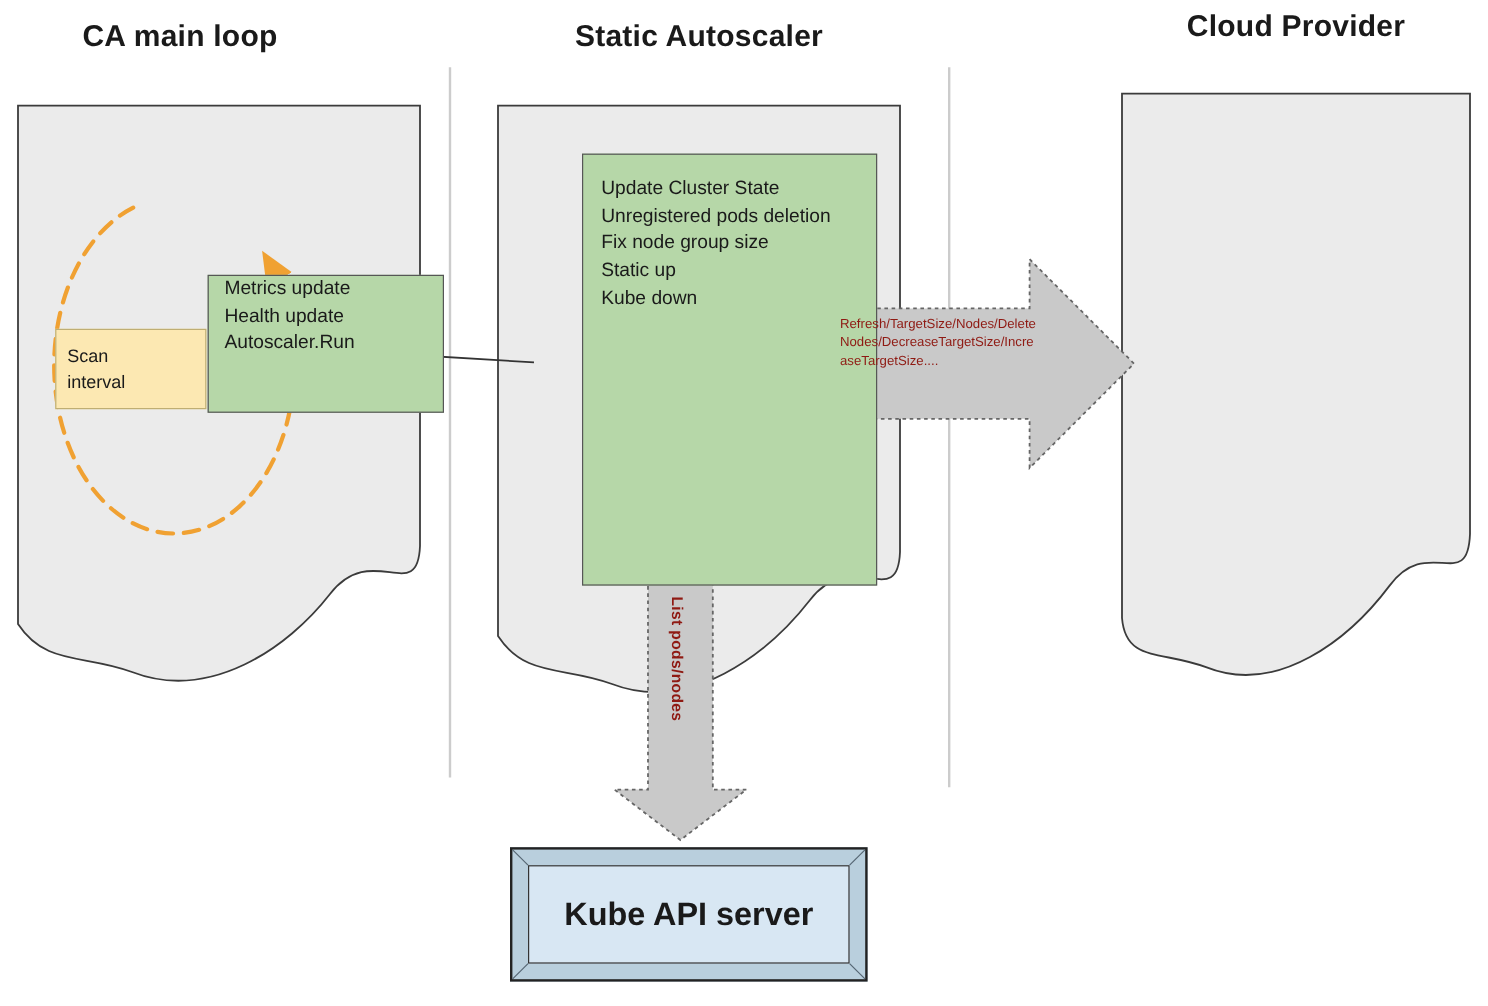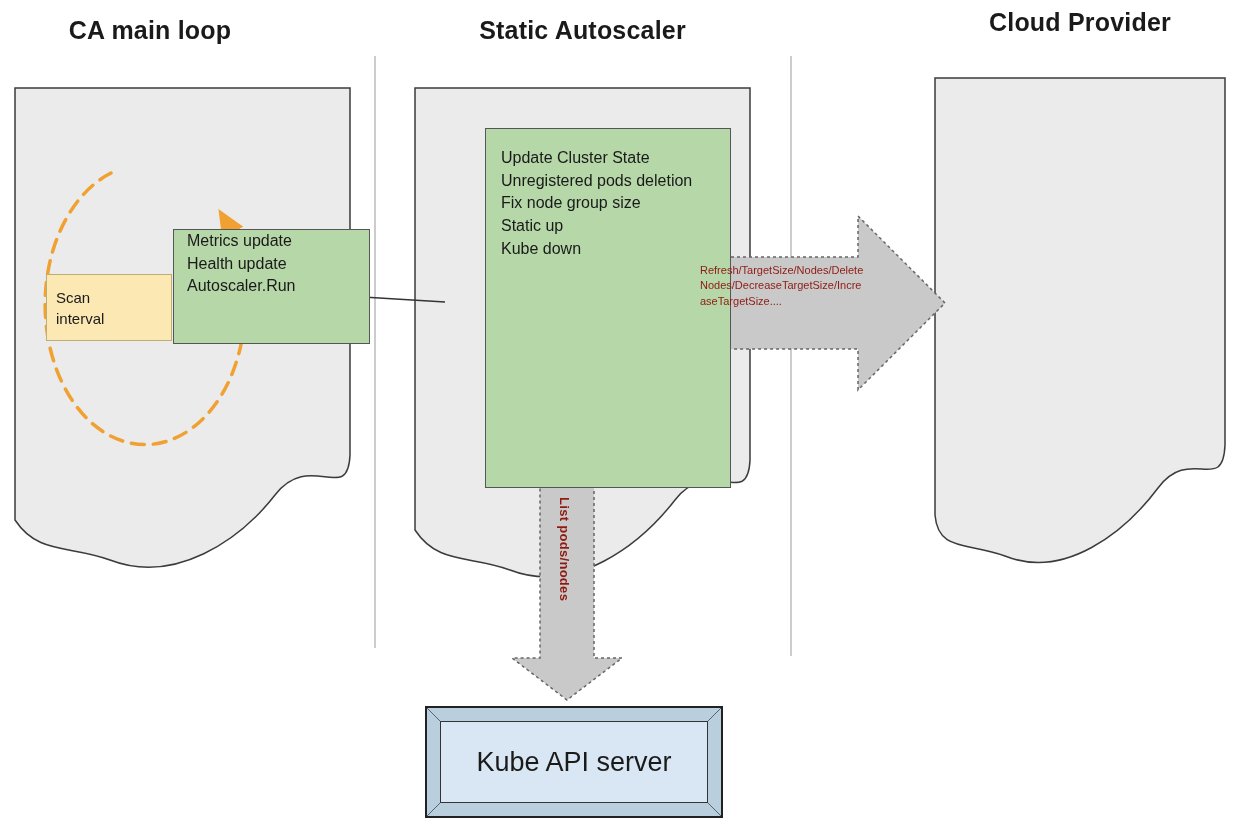--- a/index.html
+++ b/index.html
@@ -81,20 +81,21 @@
     font-weight: bold;
     color: #8f1a13;
     letter-spacing: 0.3px;
   }
   #kube-box {
     left: 425px; top: 706px;
     width: 298px; height: 112px;
     background: #b9cfdd;
     border: 2px solid #222;
     box-sizing: border-box;
+    font-weight: bold;
   }
   #kube-box-inner {
     position: absolute;
     left: 13px; top: 13px; right: 13px; bottom: 13px;
     background: #d8e7f3;
     border: 1px solid #333;
     display: flex;
     align-items: center;
     justify-content: center;
     font-size: 27px;

